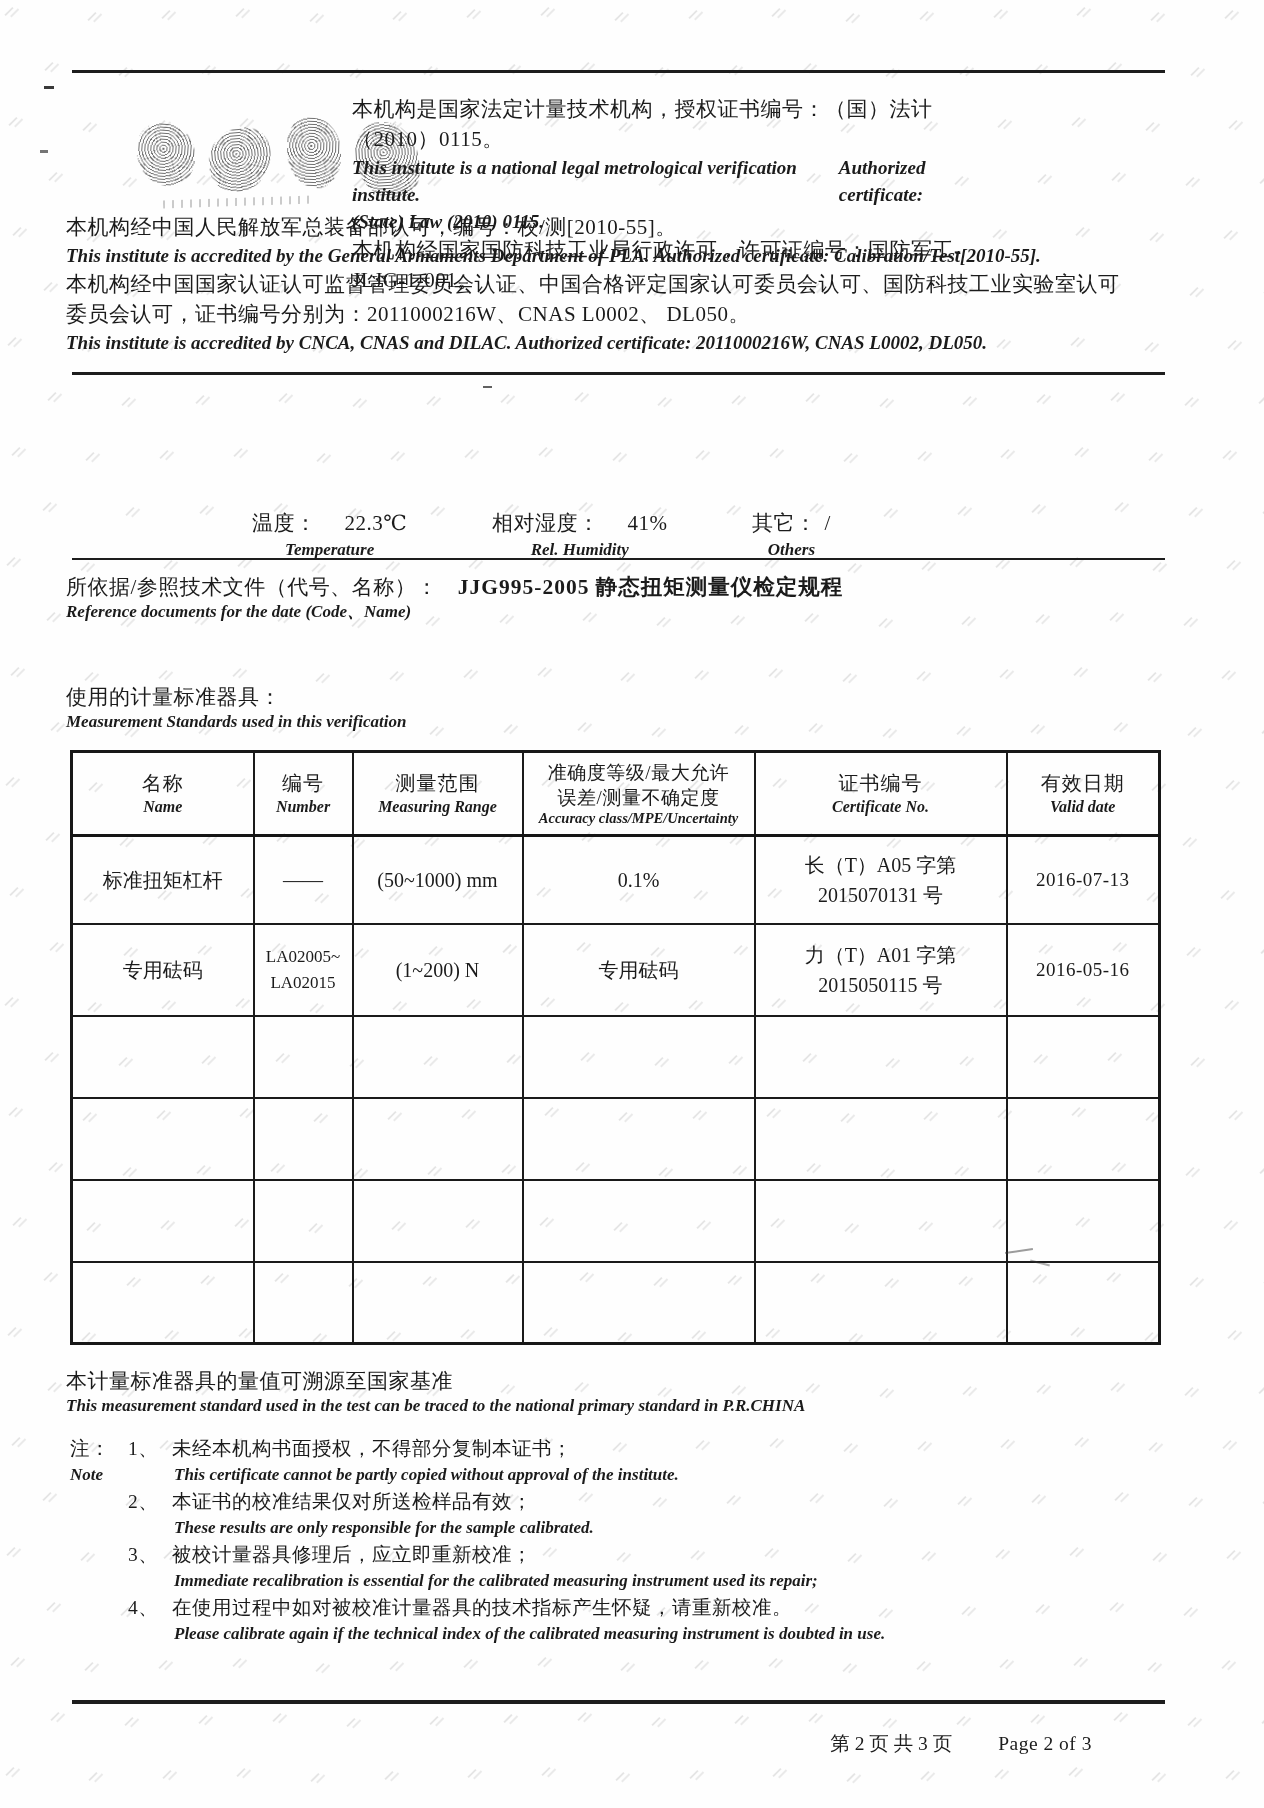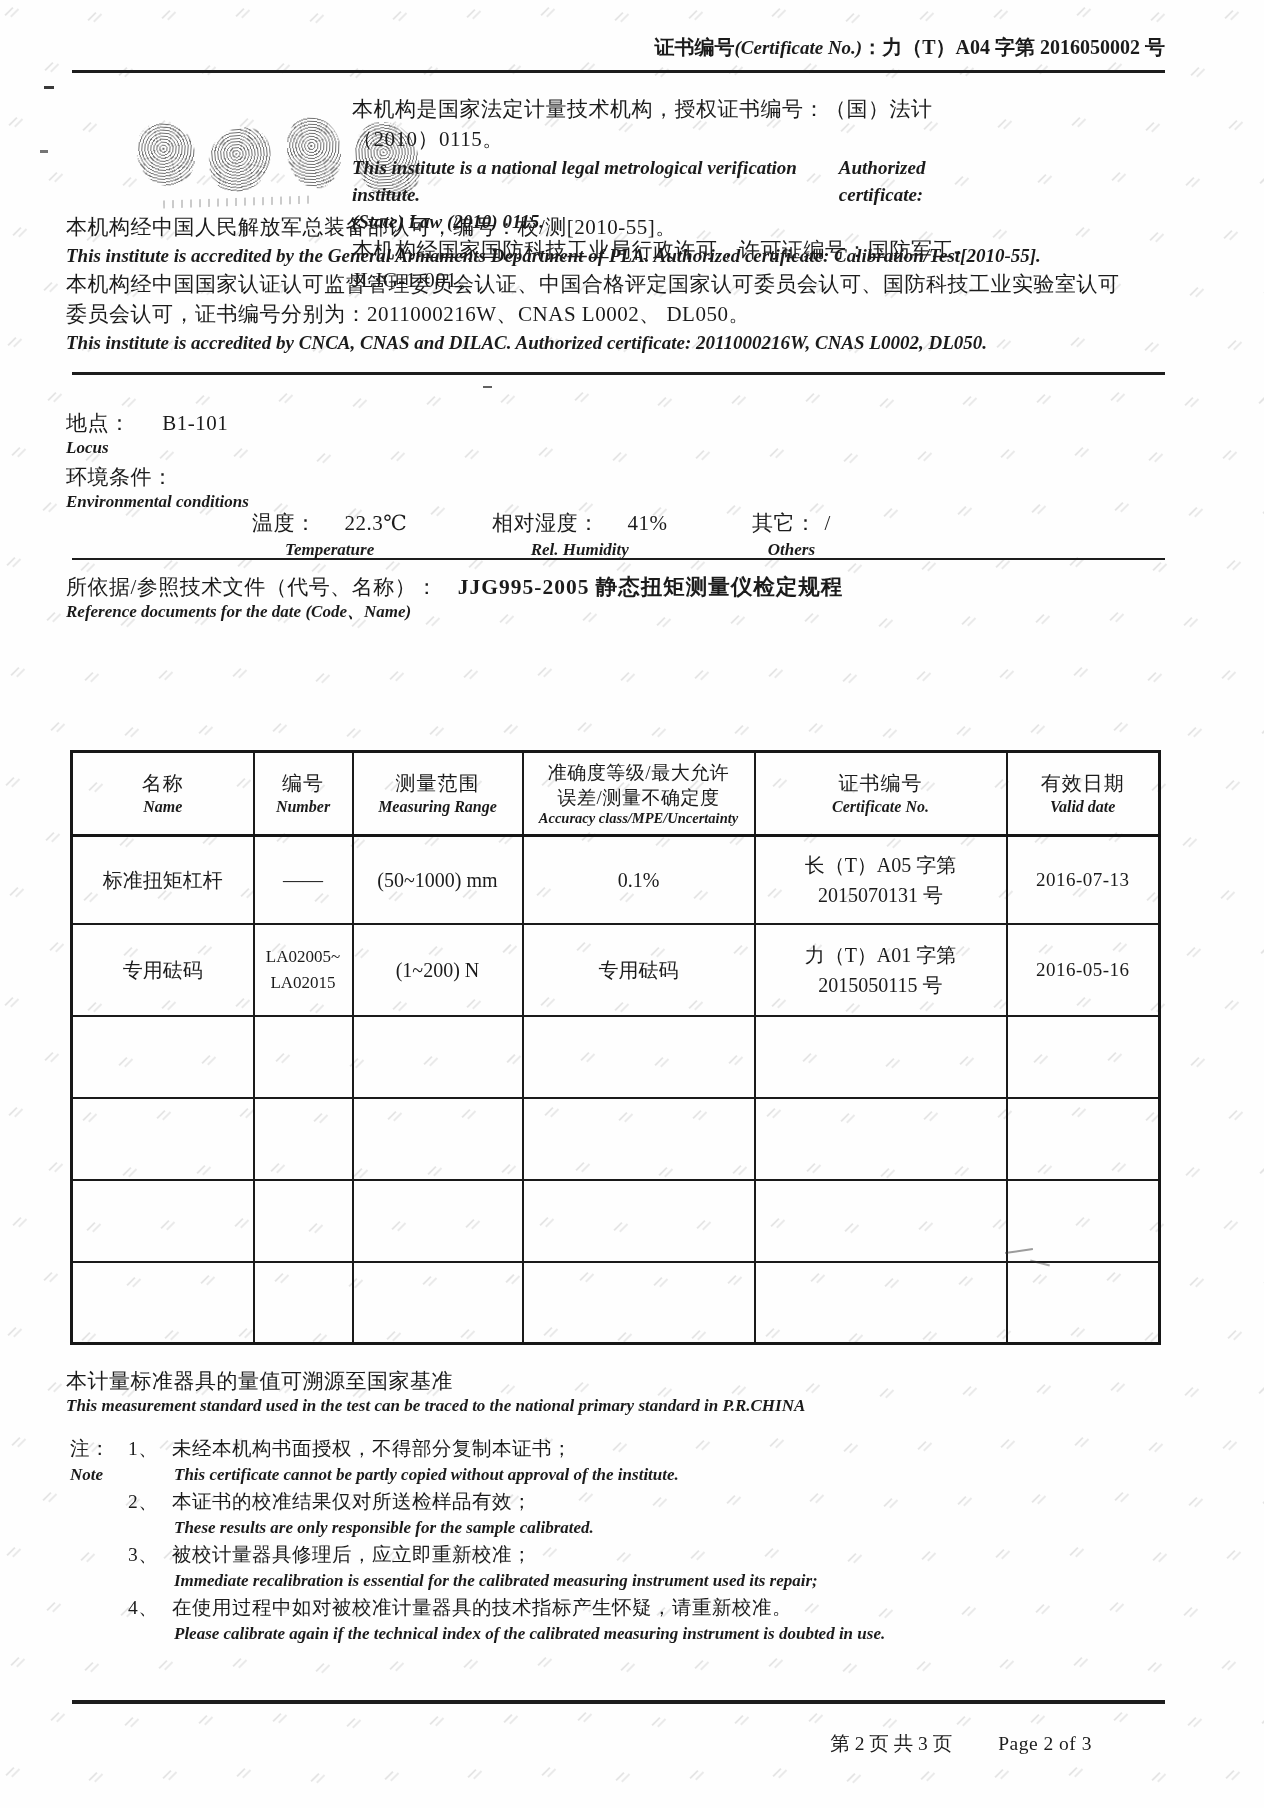--- a/index.html
+++ b/index.html
@@ -638,23 +638,20 @@
       <i style="left: 693px; top: 1769px;"></i>
       <i style="left: 776px; top: 1767px;"></i>
       <i style="left: 850px; top: 1772px;"></i>
       <i style="left: 924px; top: 1770px;"></i>
       <i style="left: 998px; top: 1768px;"></i>
       <i style="left: 1072px; top: 1766px;"></i>
       <i style="left: 1155px; top: 1771px;"></i>
       <i style="left: 1229px; top: 1769px;"></i>
     </div>
 
-  <div class="abs hdr">
-    <span>证书编号</span><span class="cert-en">(Certificate No.)</span><span>：力（T）A04 字第 2016050002 号</span>
-  </div>
   <div class="rule" style="left:72px;top:70px;width:1093px;height:3px;"></div>
 
   <div class="abs" id="logo">
     <span class="glyph" id="g1"></span>
     <span class="glyph" id="g2"></span>
     <span class="glyph" id="g3"></span>
     <span class="glyph" id="g4"></span>
     <span class="scribble"></span>
   </div>
 
@@ -670,29 +667,20 @@
 
   <div class="abs" id="acc-b">
     <div class="zh">本机构经中国人民解放军总装备部认可，编号：校/测[2010-55]。</div>
     <div class="en-big">This institute is accredited by the General Armaments Department of PLA. Authorized certificate: Calibration/Test[2010-55].</div>
     <div class="zh">本机构经中国国家认证认可监督管理委员会认证、中国合格评定国家认可委员会认可、国防科技工业实验室认可</div>
     <div class="zh">委员会认可，证书编号分别为：2011000216W、CNAS L0002、 DL050。</div>
     <div class="en-big">This institute is accredited by CNCA, CNAS and DILAC. Authorized certificate: 2011000216W, CNAS L0002, DL050.</div>
   </div>
   <div class="rule" style="left:72px;top:372px;width:1093px;height:3px;"></div>
 
-  <div class="abs" id="locus-block">
-    <div class="zh">
-      <span>地点：</span>
-      <span style="margin-left:26px;">B1-101</span>
-    </div>
-    <div class="small-en">Locus</div>
-    <div class="zh" style="margin-top:4px;">环境条件：</div>
-    <div class="small-en">Environmental conditions</div>
-  </div>
 
   <div class="env-item" style="left:252px;top:508px;">
     <div class="zh">
       <span>温度：</span><span class="val">22.3℃</span>
     </div>
     <div class="small-en en">Temperature</div>
   </div>
   <div class="env-item" style="left:492px;top:508px;">
     <div class="zh">
       <span>相对湿度：</span><span class="val">41%</span>
@@ -707,20 +695,24 @@
   </div>
   <div class="rule" style="left:72px;top:558px;width:1093px;height:2px;"></div>
 
   <div class="abs" id="ref-block">
     <div class="zh">
       <span>所依据/参照技术文件（代号、名称）：</span><span class="ref-val">JJG995-2005 静态扭矩测量仪检定规程</span>
     </div>
     <div class="small-en">Reference documents for the date (Code、Name)</div>
   </div>
 
+  <div class="abs" id="std-title">
+    <div class="zh">使用的计量标准器具：</div>
+    <div class="small-en">Measurement Standards used in this verification</div>
+  </div>
 
   <table>
     <colgroup>
       <col style="width:182px">
         <col style="width:99px">
         <col style="width:170px">
         <col style="width:232px">
         <col style="width:252px">
         <col style="width:153px">
     </colgroup>

